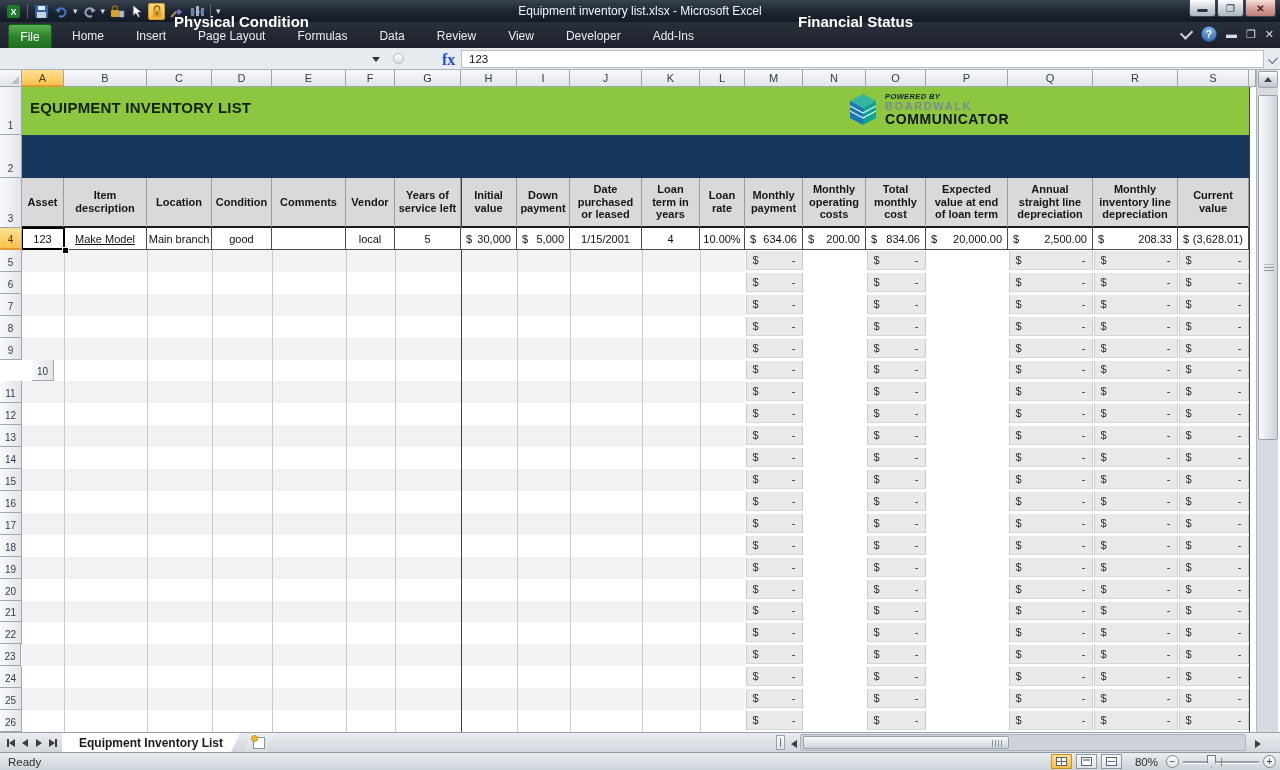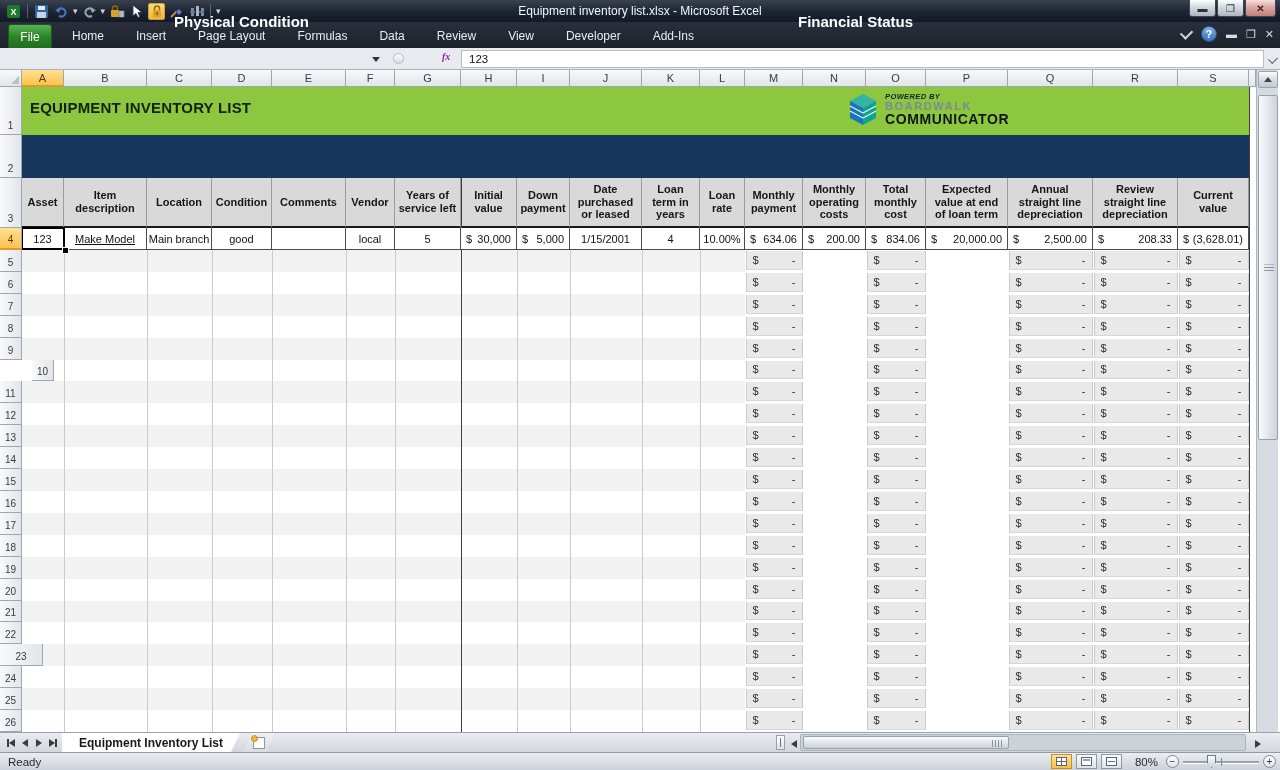--- a/index.html
+++ b/index.html
@@ -33,21 +33,21 @@
   .helpdot{width:16px;height:16px;border-radius:50%;background:linear-gradient(#7fb2e8,#3c6fb4);
     color:#fff;font-weight:bold;font-size:11px;display:flex;align-items:center;justify-content:center;border:1px solid #2c579b;box-sizing:border-box;}
   .wbtn{color:#d7dde5;font-size:11px;line-height:1;}
   
   #formulabar{position:absolute;left:0;top:48px;width:1280px;height:22px;background:#e7eaee;border-bottom:1px solid #a9b1bb;box-sizing:border-box;}
   #namebox{position:absolute;left:2px;top:2px;width:384px;height:18px;background:#fff;border:1px solid #b7bec8;
     font-size:11.5px;color:#111;display:flex;align-items:center;justify-content:center;box-sizing:border-box;}
   #nameboxcaret{position:absolute;left:372px;top:9px;width:0;height:0;border-left:4px solid transparent;border-right:4px solid transparent;border-top:5px solid #333;}
   #fxsplit{position:absolute;left:393px;top:5px;width:11px;height:11px;border-radius:50%;
     background:linear-gradient(#fbfcfd,#d9dee4);border:1px solid #b3bac3;box-sizing:border-box;}
-  #fxlabel{position:absolute;left:442px;top:3px;font-family:"Liberation Serif",serif;font-style:italic;font-weight:bold;font-size:10px;color:#a21caf;}
+  #fxlabel{position:absolute;left:442px;top:3px;font-family:"Liberation Serif",serif;font-weight:bold;font-size:16px;color:#1d4ed8;}
   #formulafield{position:absolute;left:461px;top:2px;width:803px;height:18px;background:#fff;border:1px solid #b7bec8;
     font-size:11.5px;color:#111;display:flex;align-items:center;padding-left:7px;box-sizing:border-box;}
   #fbexpand{position:absolute;right:3px;top:8px;width:7px;height:5px;border-left:1.5px solid #5b6572;border-bottom:1.5px solid #5b6572;transform:rotate(-45deg);}
   
   #sheet{position:absolute;left:0;top:0;width:1280px;height:770px;}
   .colh,.rowh,#corner{position:absolute;box-sizing:border-box;display:flex;align-items:center;justify-content:center;
     background:linear-gradient(#f8f9fb,#e2e5e9);border-right:1px solid #9da6b1;border-bottom:1px solid #9da6b1;
     font-size:11px;color:#313b48;}
   .rowh{background:linear-gradient(to right,#f8f9fb,#e2e5e9);font-size:10px;align-items:flex-end;padding-bottom:3px;}
   .hsel{background:linear-gradient(#ffe092,#fcc24b)!important;border-bottom:2px solid #dd9a2e;color:#4a3a10;}
@@ -277,21 +277,21 @@
         <div class="cell h3cell" style="left: 461px; top: 178px; width: 56px; height: 50px;">Initial value</div>
         <div class="cell h3cell" style="left: 517px; top: 178px; width: 53px; height: 50px;">Down payment</div>
         <div class="cell h3cell" style="left: 570px; top: 178px; width: 72px; height: 50px;">Date purchased or leased</div>
         <div class="cell h3cell" style="left: 642px; top: 178px; width: 58px; height: 50px;">Loan term in years</div>
         <div class="cell h3cell" style="left: 700px; top: 178px; width: 45px; height: 50px;">Loan rate</div>
         <div class="cell h3cell" style="left: 745px; top: 178px; width: 58px; height: 50px;">Monthly payment</div>
         <div class="cell h3cell" style="left: 803px; top: 178px; width: 63px; height: 50px;">Monthly operating costs</div>
         <div class="cell h3cell" style="left: 866px; top: 178px; width: 60px; height: 50px;">Total monthly cost</div>
         <div class="cell h3cell" style="left: 926px; top: 178px; width: 82px; height: 50px;">Expected value at end of loan term</div>
         <div class="cell h3cell" style="left: 1008px; top: 178px; width: 85px; height: 50px;">Annual straight line depreciation</div>
-        <div class="cell h3cell" style="left: 1093px; top: 178px; width: 85px; height: 50px;">Review straight line depreciation</div>
+        <div class="cell h3cell" style="left: 1093px; top: 178px; width: 85px; height: 50px;">Monthly inventory line depreciation</div>
         <div class="cell h3cell" style="left: 1178px; top: 178px; width: 71px; height: 50px;">Current value</div>
         <div class="band" style="left: 22px; top: 250px; width: 723px; height: 21.909px;"></div>
         <div class="band" style="left: 22px; top: 293.818px; width: 723px; height: 21.909px;"></div>
         <div class="band" style="left: 22px; top: 337.636px; width: 723px; height: 21.909px;"></div>
         <div class="band" style="left: 22px; top: 381.454px; width: 723px; height: 21.909px;"></div>
         <div class="band" style="left: 22px; top: 425.272px; width: 723px; height: 21.909px;"></div>
         <div class="band" style="left: 22px; top: 469.09px; width: 723px; height: 21.909px;"></div>
         <div class="band" style="left: 22px; top: 512.908px; width: 723px; height: 21.909px;"></div>
         <div class="band" style="left: 22px; top: 556.726px; width: 723px; height: 21.909px;"></div>
         <div class="band" style="left: 22px; top: 600.544px; width: 723px; height: 21.909px;"></div>
@@ -834,21 +834,21 @@
       <div class="rowh" style="left: 0px; top: 425.272px; width: 22px; height: 21.909px;">13</div>
       <div class="rowh" style="left: 0px; top: 447.181px; width: 22px; height: 21.909px;">14</div>
       <div class="rowh" style="left: 0px; top: 469.09px; width: 22px; height: 21.909px;">15</div>
       <div class="rowh" style="left: 0px; top: 490.999px; width: 22px; height: 21.909px;">16</div>
       <div class="rowh" style="left: 0px; top: 512.908px; width: 22px; height: 21.909px;">17</div>
       <div class="rowh" style="left: 0px; top: 534.817px; width: 22px; height: 21.909px;">18</div>
       <div class="rowh" style="left: 0px; top: 556.726px; width: 22px; height: 21.909px;">19</div>
       <div class="rowh" style="left: 0px; top: 578.635px; width: 22px; height: 21.909px;">20</div>
       <div class="rowh" style="left: 0px; top: 600.544px; width: 22px; height: 21.909px;">21</div>
       <div class="rowh" style="left: 0px; top: 622.453px; width: 22px; height: 21.909px;">22</div>
-      <div class="rowh" style="left: 0px; top: 644.362px; width: 43px; height: 21.909px;">23</div>
+      <div class="rowh" style="left: 0px; top: 644.362px; width: 21px; height: 21.909px;">23</div>
       <div class="rowh" style="left: 0px; top: 666.271px; width: 22px; height: 21.909px;">24</div>
       <div class="rowh" style="left: 0px; top: 688.18px; width: 22px; height: 21.909px;">25</div>
       <div class="rowh" style="left: 0px; top: 710.089px; width: 22px; height: 21.909px;">26</div>
     </div>
 
   <div id="vscroll">
     <div class="sbtn" style="top:1px;">
         <span style="width:0;height:0;border-left:4px solid transparent;border-right:4px solid transparent;border-bottom:5px solid #444;"></span>
       </div>
     <div id="vthumb">

